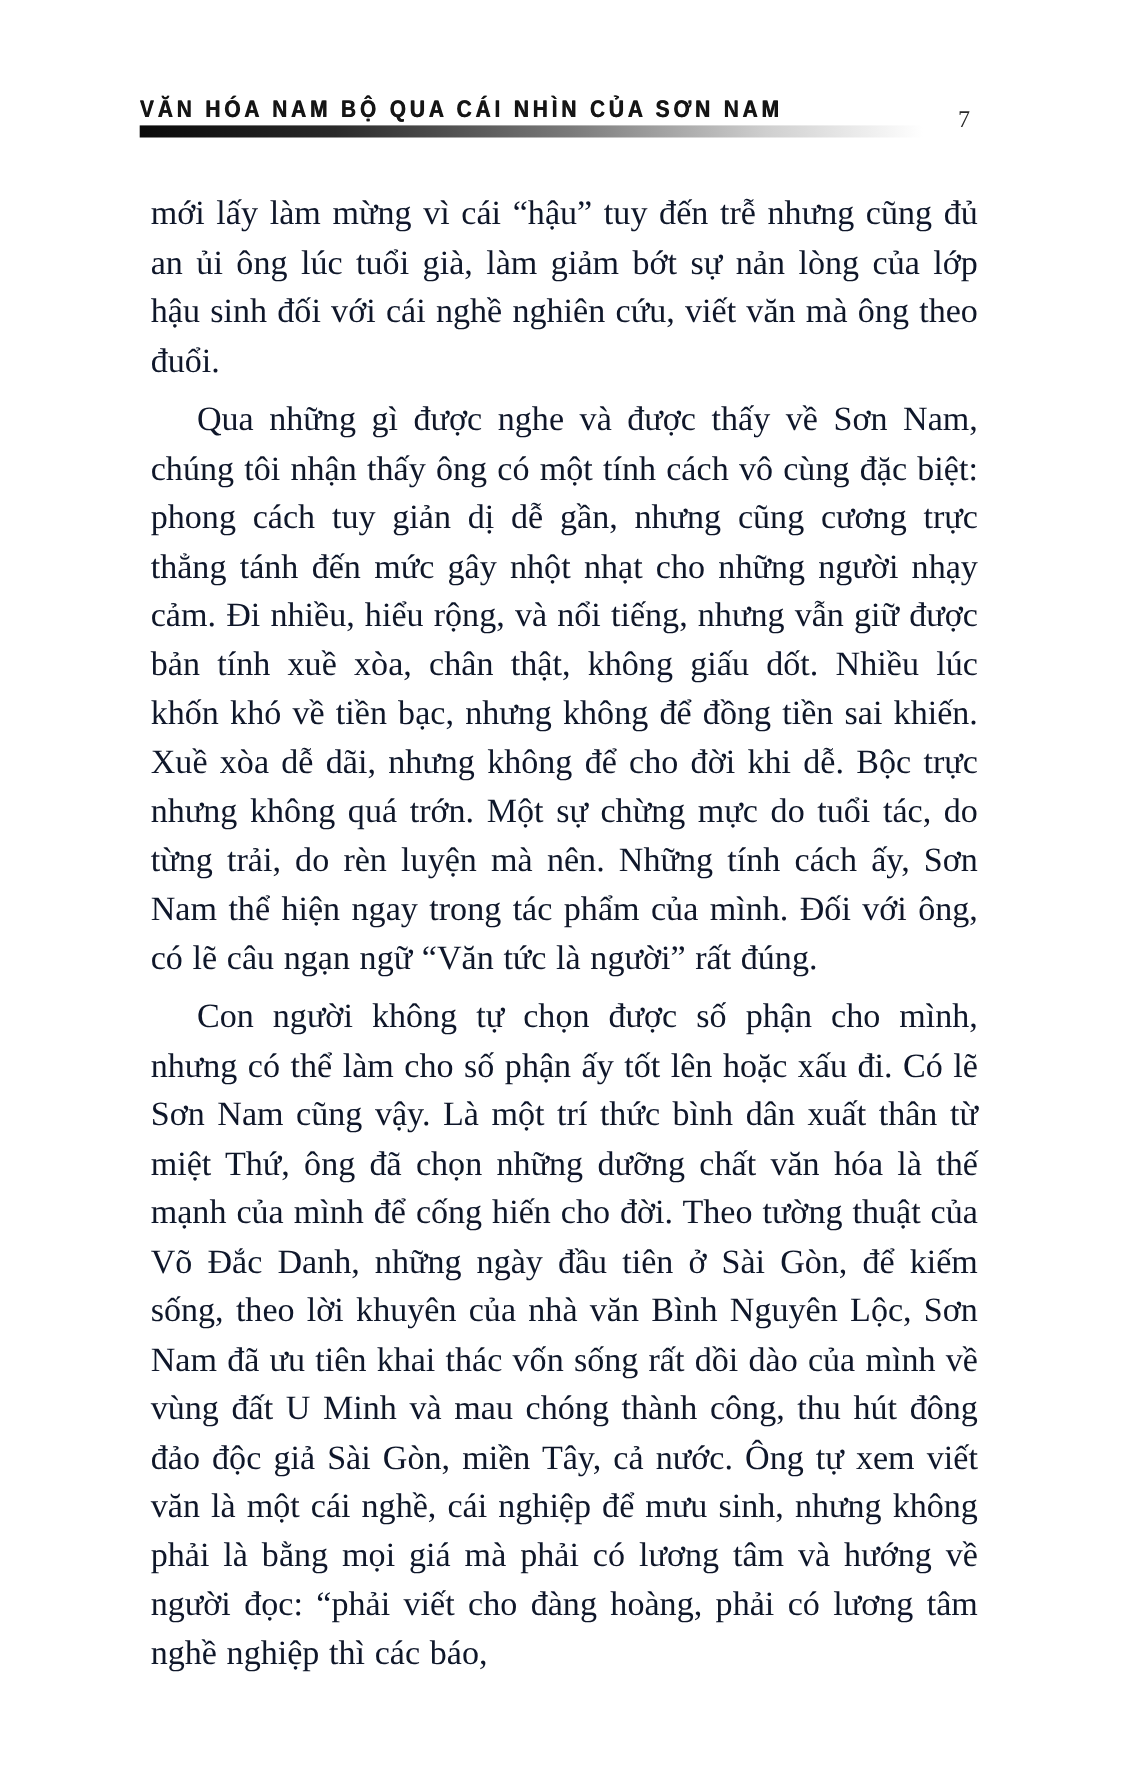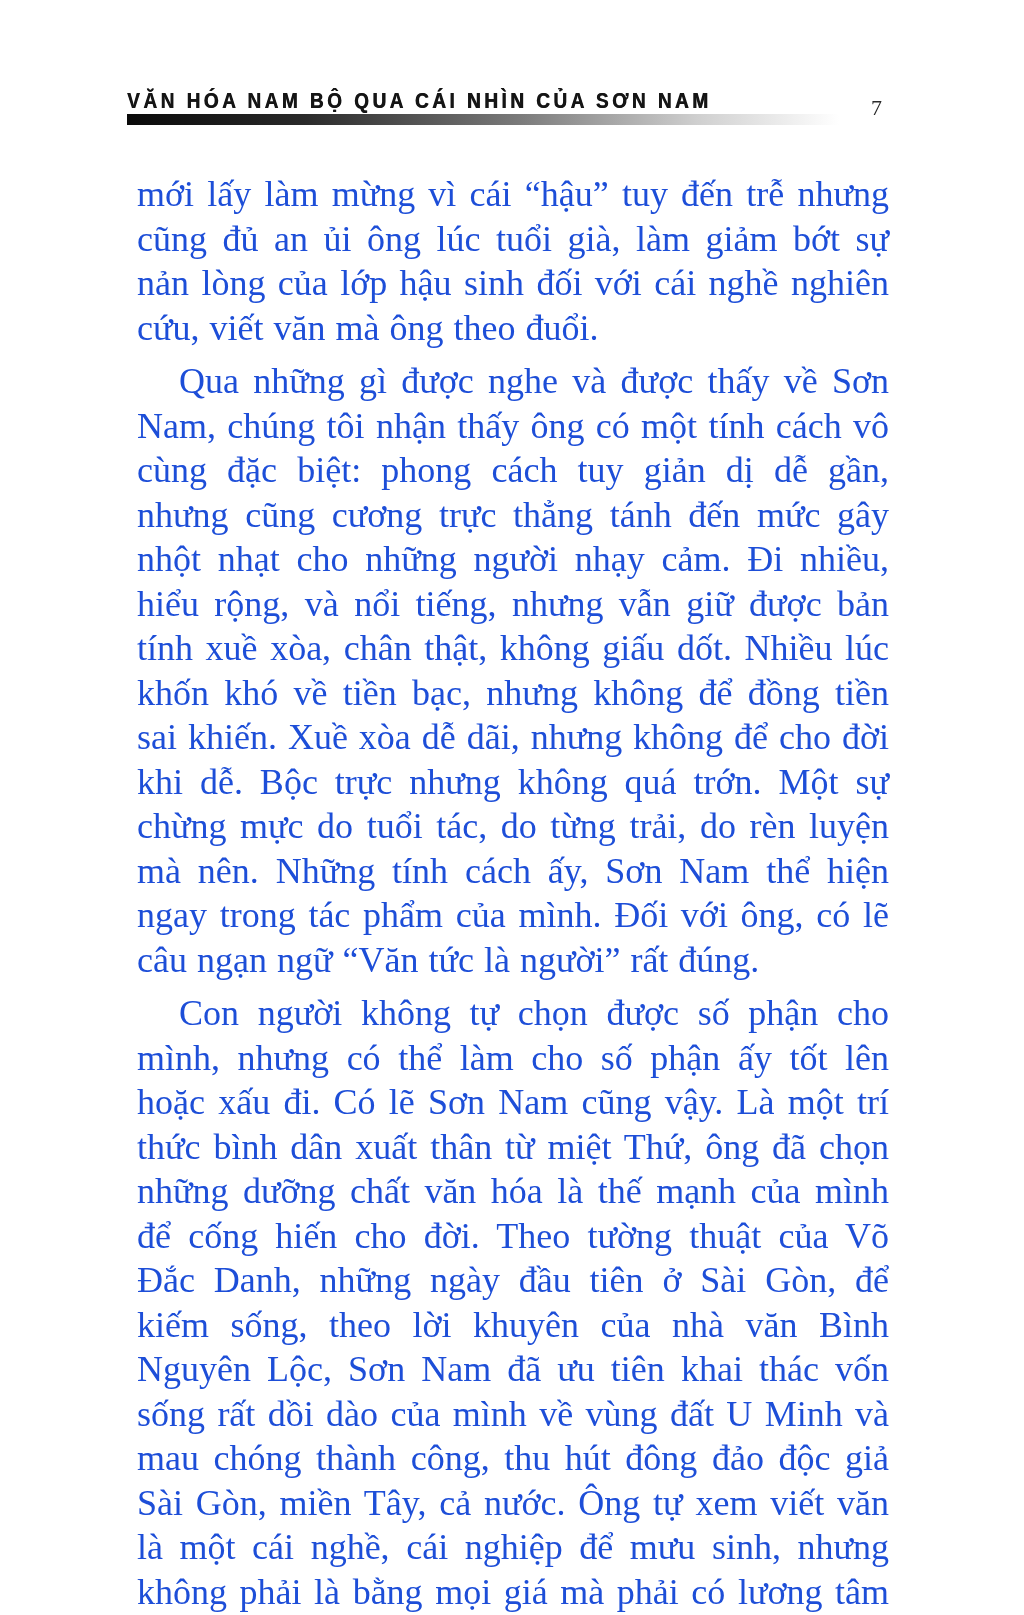--- a/index.html
+++ b/index.html
@@ -53,24 +53,24 @@
     font-size: 22px;
     color: #2a2a2a;
   }
   .body-text {
     position: absolute;
     top: 172px;
     left: 137px;
     width: 752px;
   }
   .body-text p {
-    font-size: 36px;
+    font-size: 31px;
     line-height: 44.5px;
     text-align: justify;
-    color: #1d4ed8;
+    color: #0f172a;
     margin-bottom: 9px;
     word-spacing: 1px;
   }
   .body-text p.indent {
     text-indent: 42px;
   }
 </style>
 </head>
 <body>
 

